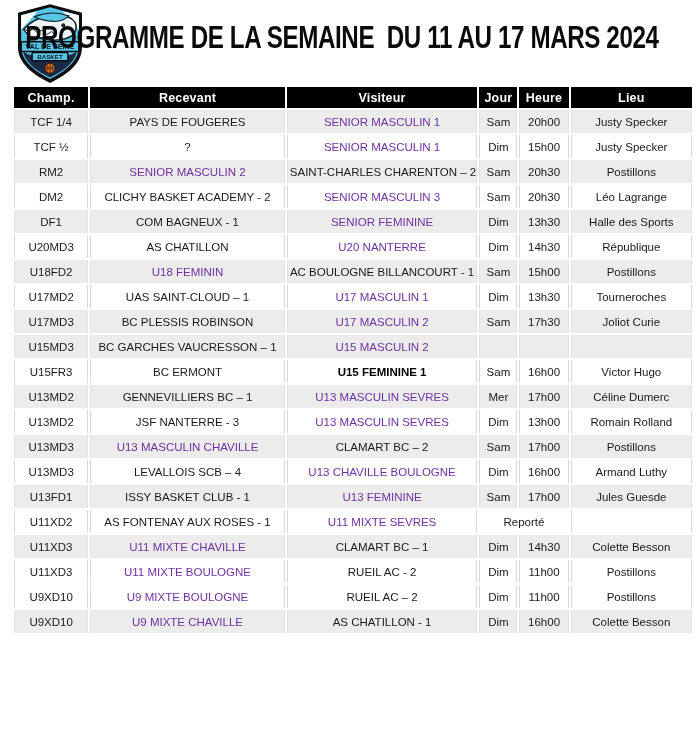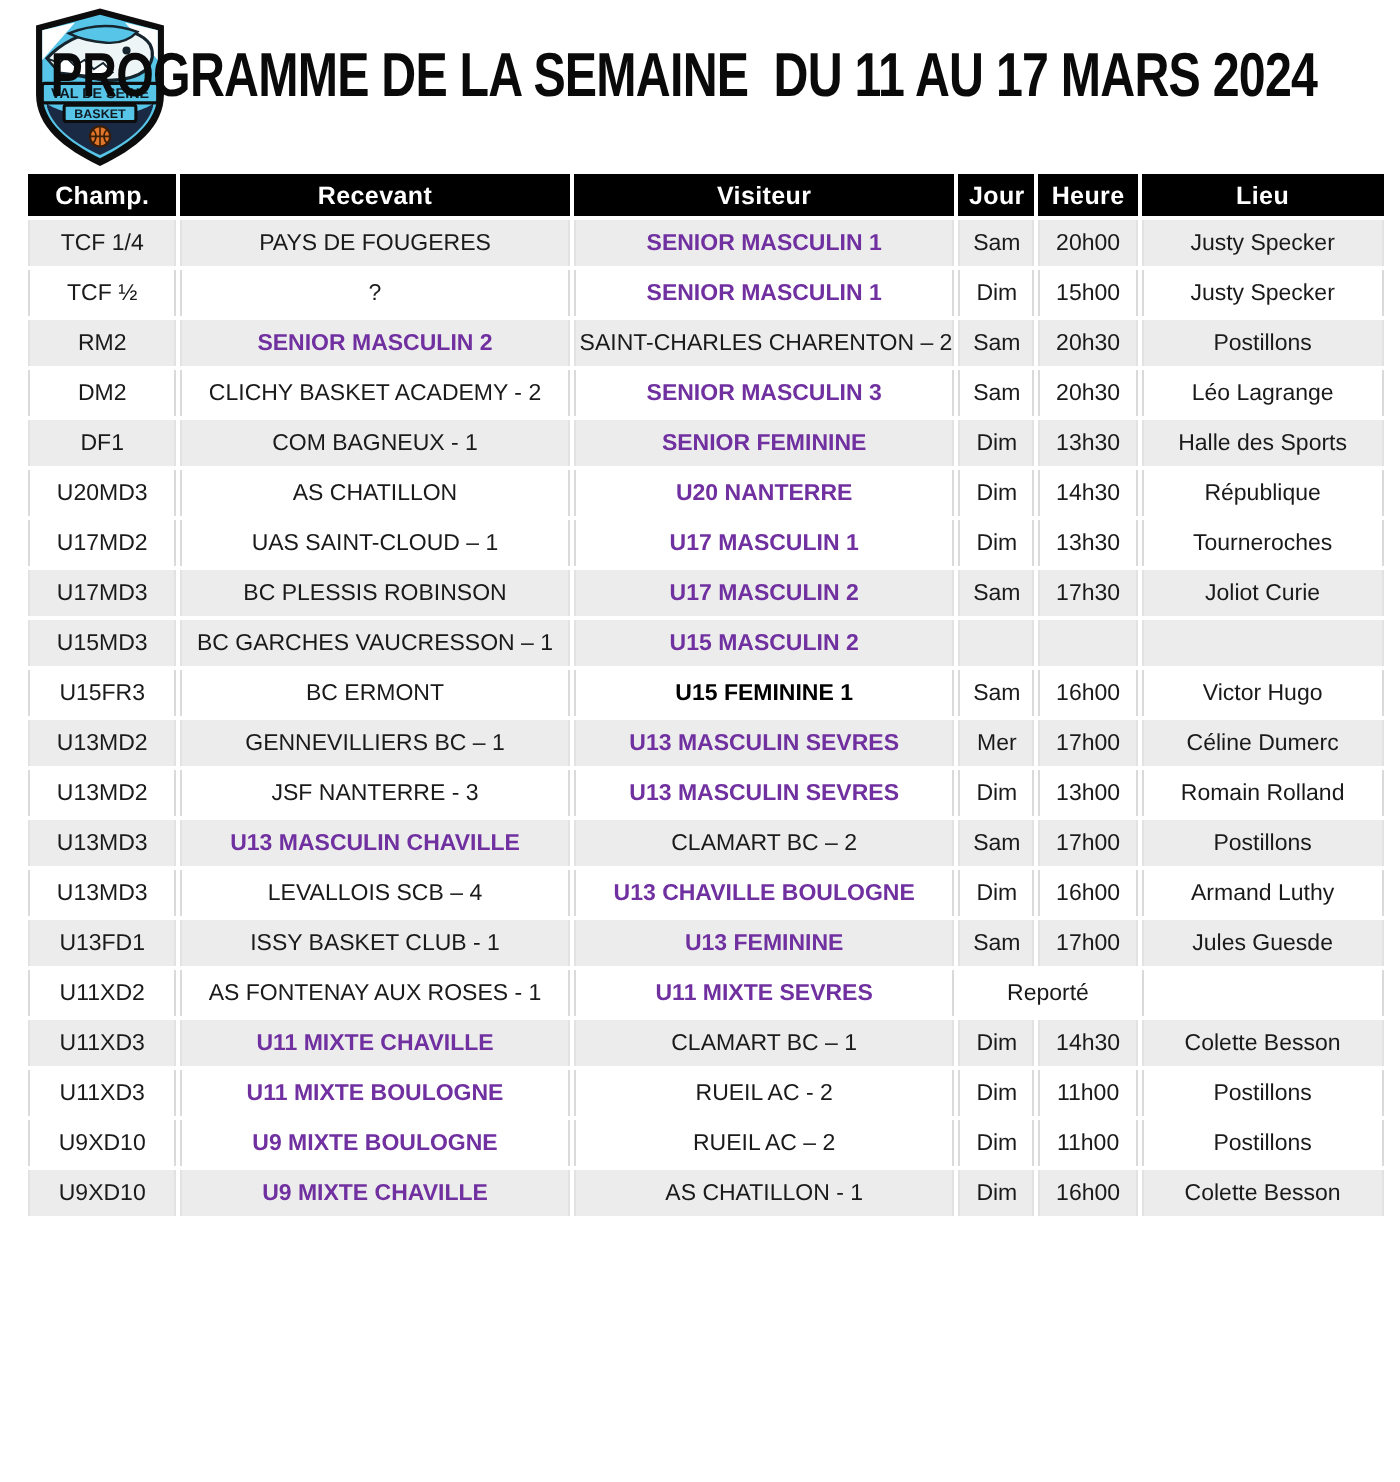--- a/index.html
+++ b/index.html
@@ -62,21 +62,21 @@
     text-align: center;
     vertical-align: middle;
     border-left: 1px solid #dadada;
     border-right: 1px solid #dadada;
     padding: 0 2px;
     overflow: hidden;
     white-space: nowrap;
     background: #ffffff;
   }
   tr.shaded td { background: #ececec; border-left-color: #e2e2e2; border-right-color: #e2e2e2; }
-  td.home { color: #7030A0; font-weight: bold; }
+  td.home { color: #7030A0; font-weight: normal; }
   td.home-black { color: #000000; font-weight: bold; }
   td.note-cell { border-left: none; border-right: none; }
 </style>
 </head>
 <body>
 
 <div class="page">
 
   <div class="logo-wrap">
     <svg viewBox="0 0 100 104" width="78" height="82">
@@ -178,20 +178,28 @@
             <td>Halle des Sports</td>
           </tr>
           <tr>
             <td>U20MD3</td>
             <td>AS CHATILLON</td>
             <td class="home">U20 NANTERRE</td>
             <td>Dim</td>
             <td>14h30</td>
             <td>République</td>
           </tr>
+          <tr class="shaded">
+            <td>U18FD2</td>
+            <td class="home">U18 FEMININ</td>
+            <td>AC BOULOGNE BILLANCOURT - 1</td>
+            <td>Sam</td>
+            <td>15h00</td>
+            <td>Postillons</td>
+          </tr>
           <tr>
             <td>U17MD2</td>
             <td>UAS SAINT-CLOUD – 1</td>
             <td class="home">U17 MASCULIN 1</td>
             <td>Dim</td>
             <td>13h30</td>
             <td>Tourneroches</td>
           </tr>
           <tr class="shaded">
             <td>U17MD3</td>

